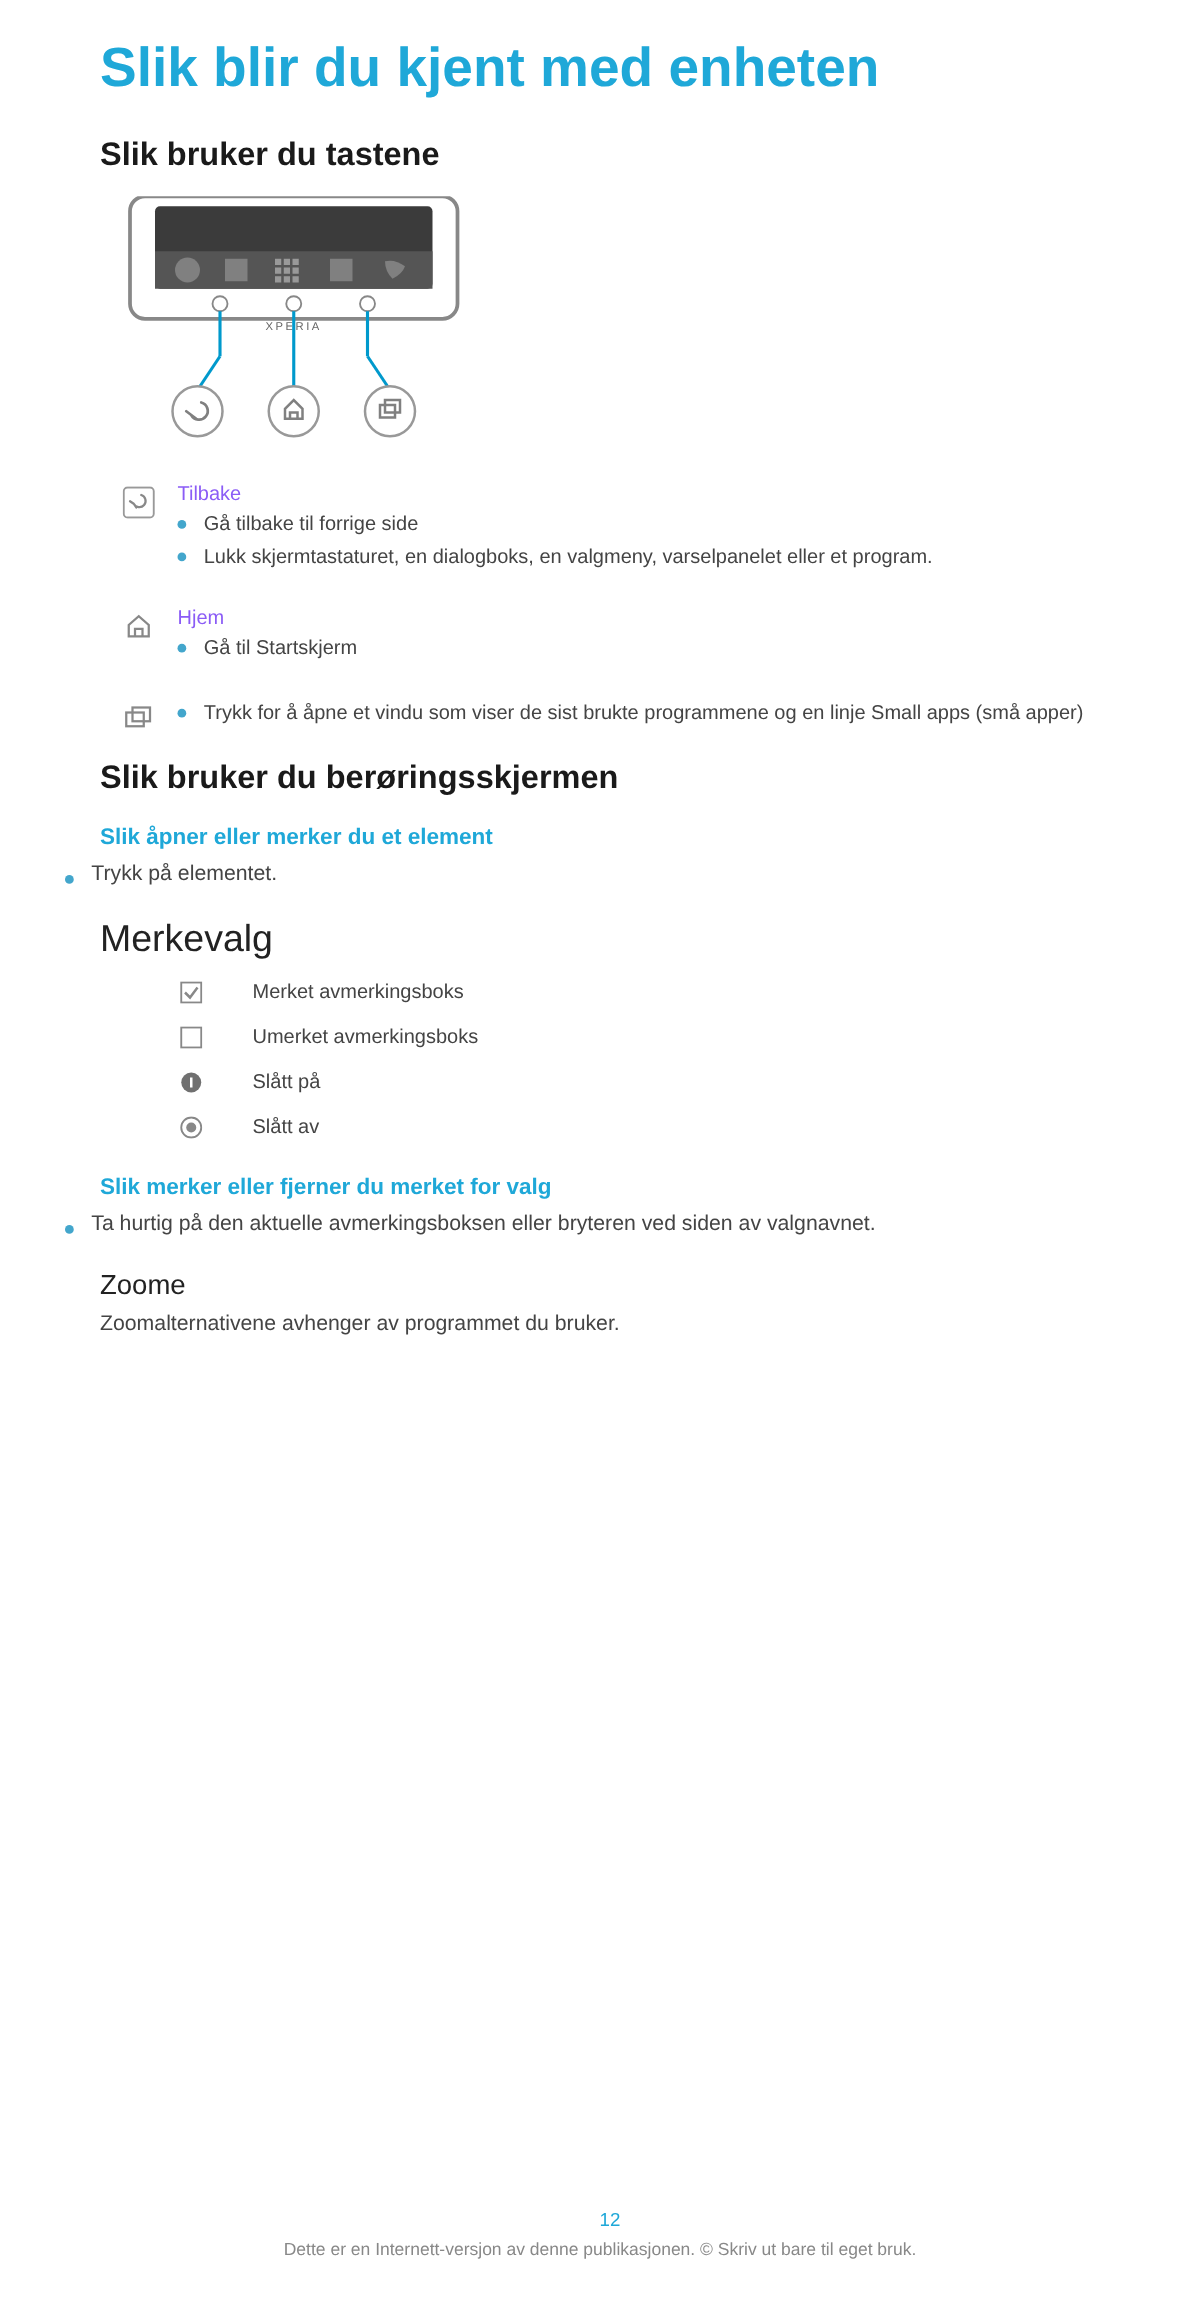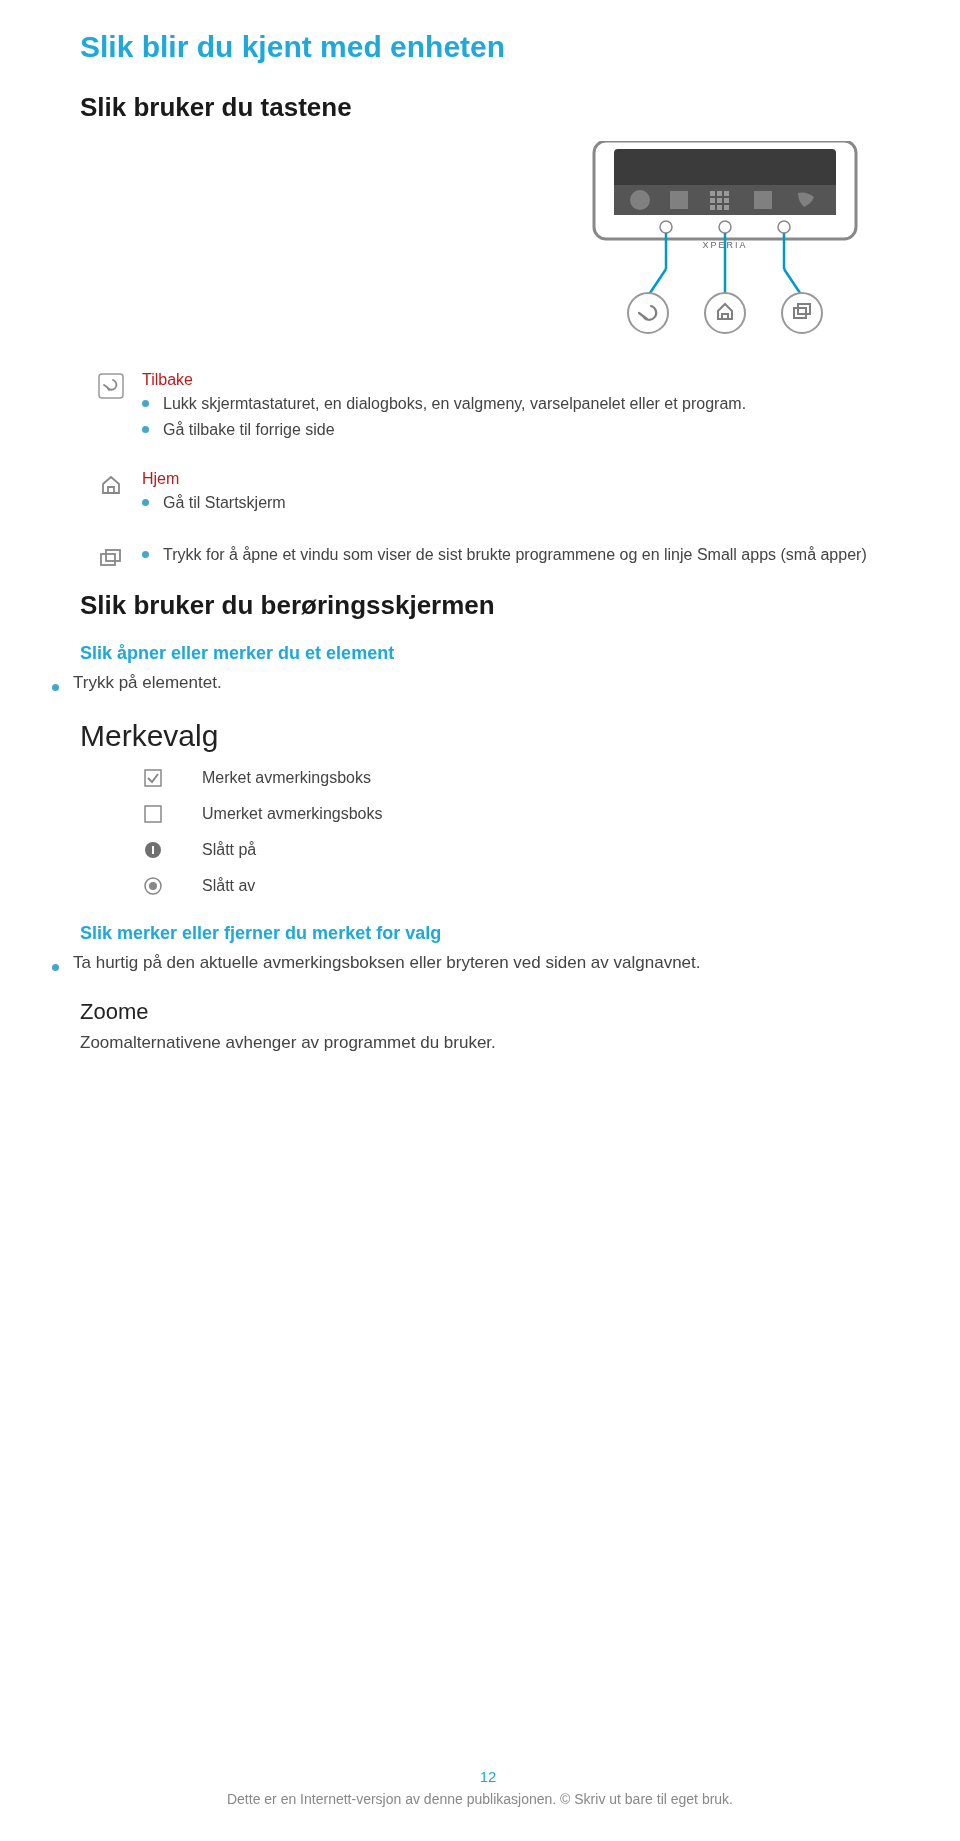--- a/index.html
+++ b/index.html
@@ -10,33 +10,33 @@
     body {
       font-family: Arial, Helvetica, sans-serif;
       background: #fff;
       width: 960px;
       min-height: 1841px;
       position: relative;
       padding: 30px 80px 0 80px;
     }
     .title-main {
       color: #1fa8d8;
-      font-size: 30px;
+      font-size: 44px;
       font-weight: bold;
       margin-bottom: 28px;
     }
     .section-heading {
       color: #1a1a1a;
       font-size: 26px;
       font-weight: bold;
       margin-bottom: 18px;
     }
     .phone-image {
       display: flex;
-      justify-content: flex-end;
+      justify-content: flex-start;
       margin-bottom: 30px;
     }
     .icon-row {
       display: flex;
       align-items: flex-start;
       margin-bottom: 8px;
     }
     .icon-cell {
       width: 62px;
       display: flex;
@@ -48,21 +48,21 @@
       width: 26px;
       height: 26px;
     }
     .icon-content {
       flex: 1;
       font-size: 16px;
       color: #444;
     }
     .icon-label {
       margin-bottom: 4px;
-      color: #b91c1c;
+      color: #8b5cf6;
     }
     .bullet-row {
       display: flex;
       align-items: flex-start;
       margin-bottom: 4px;
       line-height: 1.35;
     }
     .bullet {
       width: 7px;
       height: 7px;
@@ -210,25 +210,25 @@
   <div class="icon-cell">
     <svg viewBox="0 0 26 26">
       <rect x="1" y="1" width="24" height="24" rx="3" fill="none" stroke="#999" stroke-width="1.5"></rect>
       <path d="M 15 7 A 5 5 0 1 1 9 14 M 9 14 L 6 12 M 9 14 L 11 17" fill="none" stroke="#888" stroke-width="1.8" stroke-linecap="round"></path>
     </svg>
   </div>
   <div class="icon-content">
     <div class="icon-label">Tilbake</div>
     <div class="bullet-row">
       <div class="bullet"></div>
-      <div class="bullet-text">Lukk skjermtastaturet, en dialogboks, en valgmeny, varselpanelet eller et program.</div>
+      <div class="bullet-text">Gå tilbake til forrige side</div>
     </div>
     <div class="bullet-row">
       <div class="bullet"></div>
-      <div class="bullet-text">Gå tilbake til forrige side</div>
+      <div class="bullet-text">Lukk skjermtastaturet, en dialogboks, en valgmeny, varselpanelet eller et program.</div>
     </div>
   </div>
 </div>
 
 <div class="group-spacer"></div>
 
 <div class="icon-row">
   <div class="icon-cell">
     <svg viewBox="0 0 26 26">
       <path d="M 5 21 L 5 12 L 13 5 L 21 12 L 21 21 Z M 10 21 L 10 15 L 16 15 L 16 21" fill="none" stroke="#888" stroke-width="1.8"></path>

